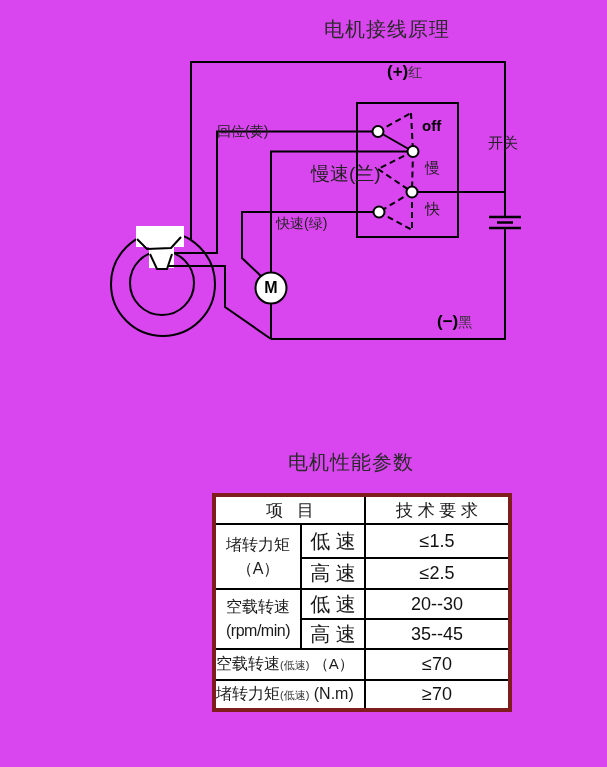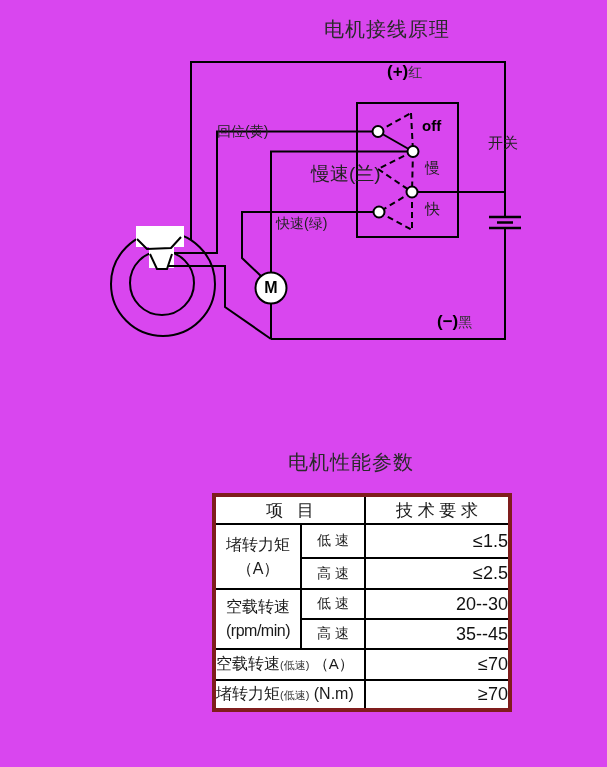--- a/index.html
+++ b/index.html
@@ -28,22 +28,22 @@
     position:absolute;left:212px;top:493px;width:264px;
     border-collapse:collapse;table-layout:fixed;background:#fff;
     border:4px solid #7f1d1d;color:#1a1a1a;
   }
   table.params td{
     border:2px solid #000;padding:0;vertical-align:middle;
     white-space:pre;overflow:visible;
   }
   td.hdr{text-align:center;font-size:17px;border-bottom:3px solid #000;}
   td.grp{text-align:center;font-size:16px;line-height:1.5;}
-  td.sub{text-align:center;font-size:14px;border-radius:11px;}
-  td.val{text-align:right;padding-left:24px;font-size:18px;color:#111;}
+  td.sub{text-align:center;font-size:20px;border-radius:11px;}
+  td.val{text-align:center;padding-left:24px;font-size:18px;color:#111;}
   td.longlbl{text-align:left;padding-left:3px;font-size:16px;}
   .small-paren{font-size:11px;color:#333;}
   .unit{font-size:15px;}
   .unit-big{font-size:16px;}
   .grp-unit{font-size:16px;}
   .rpm{font-size:16px;letter-spacing:-0.5px;}
 </style>
 </head>
 <body>
 

